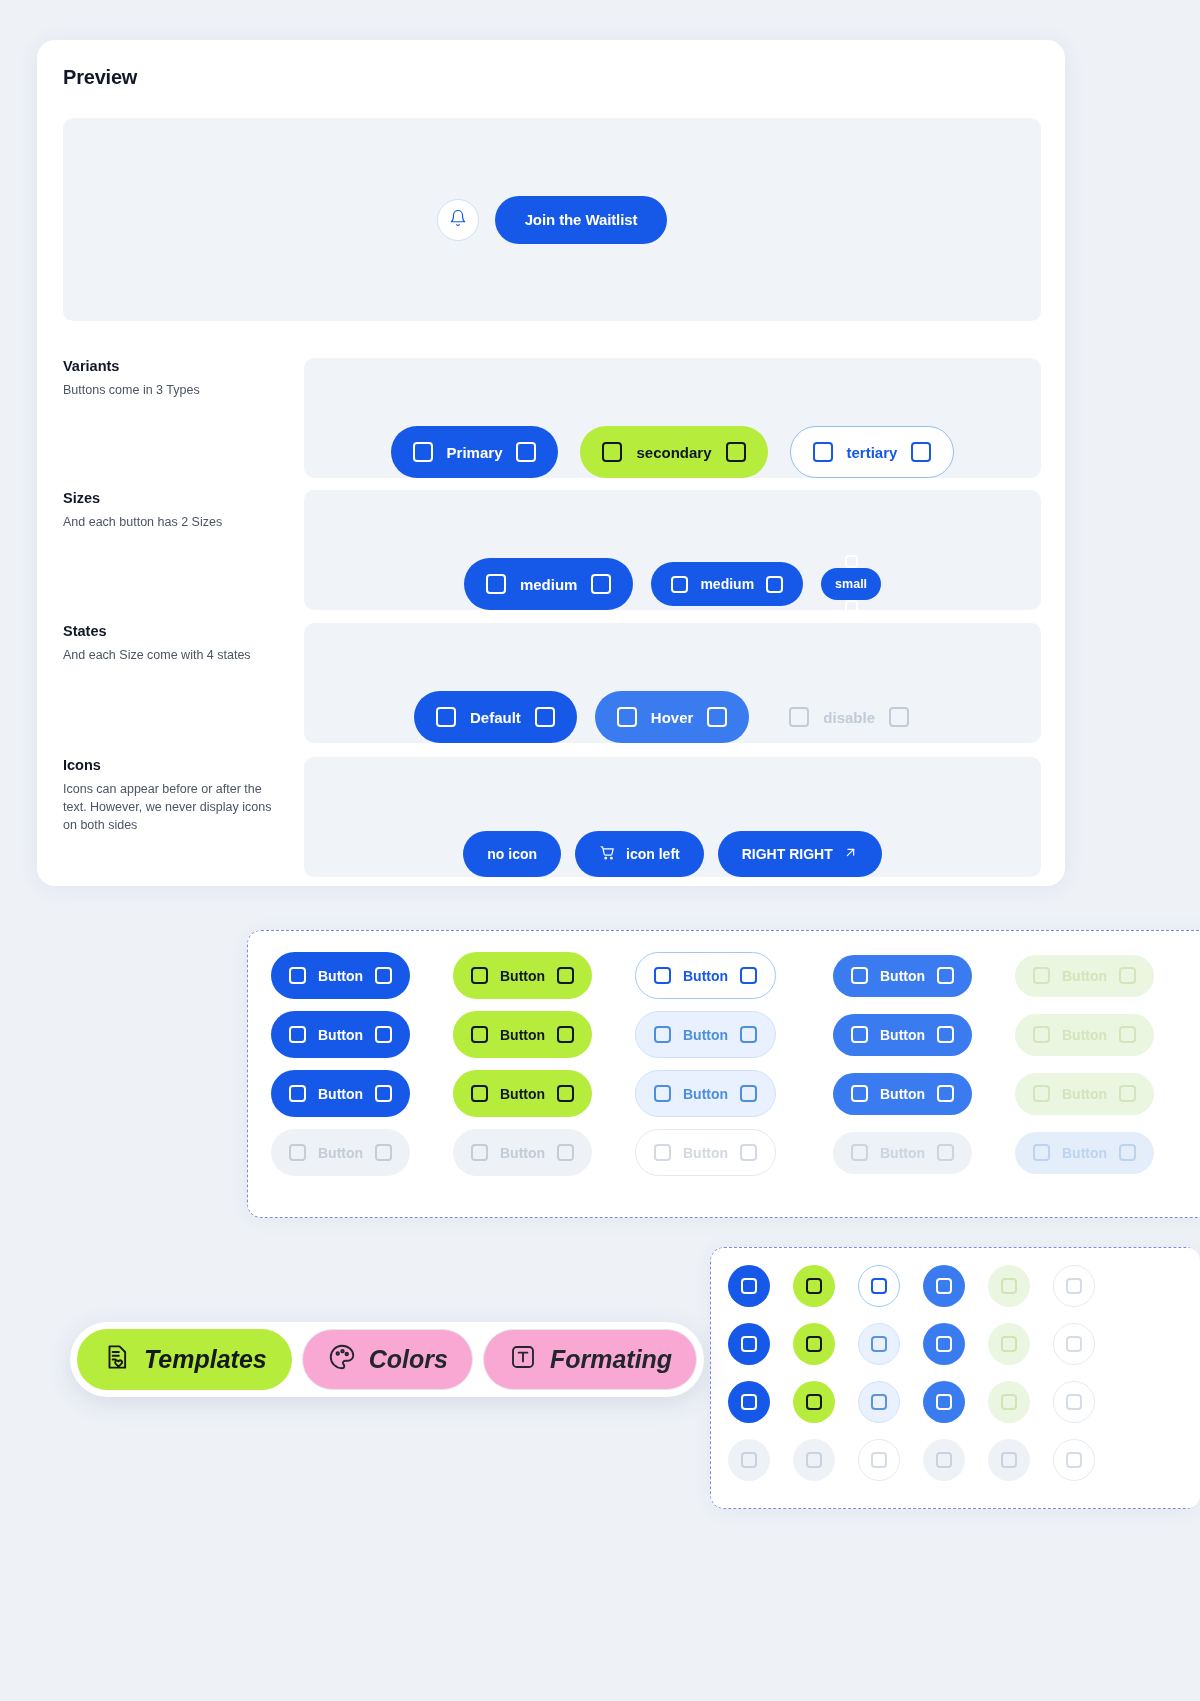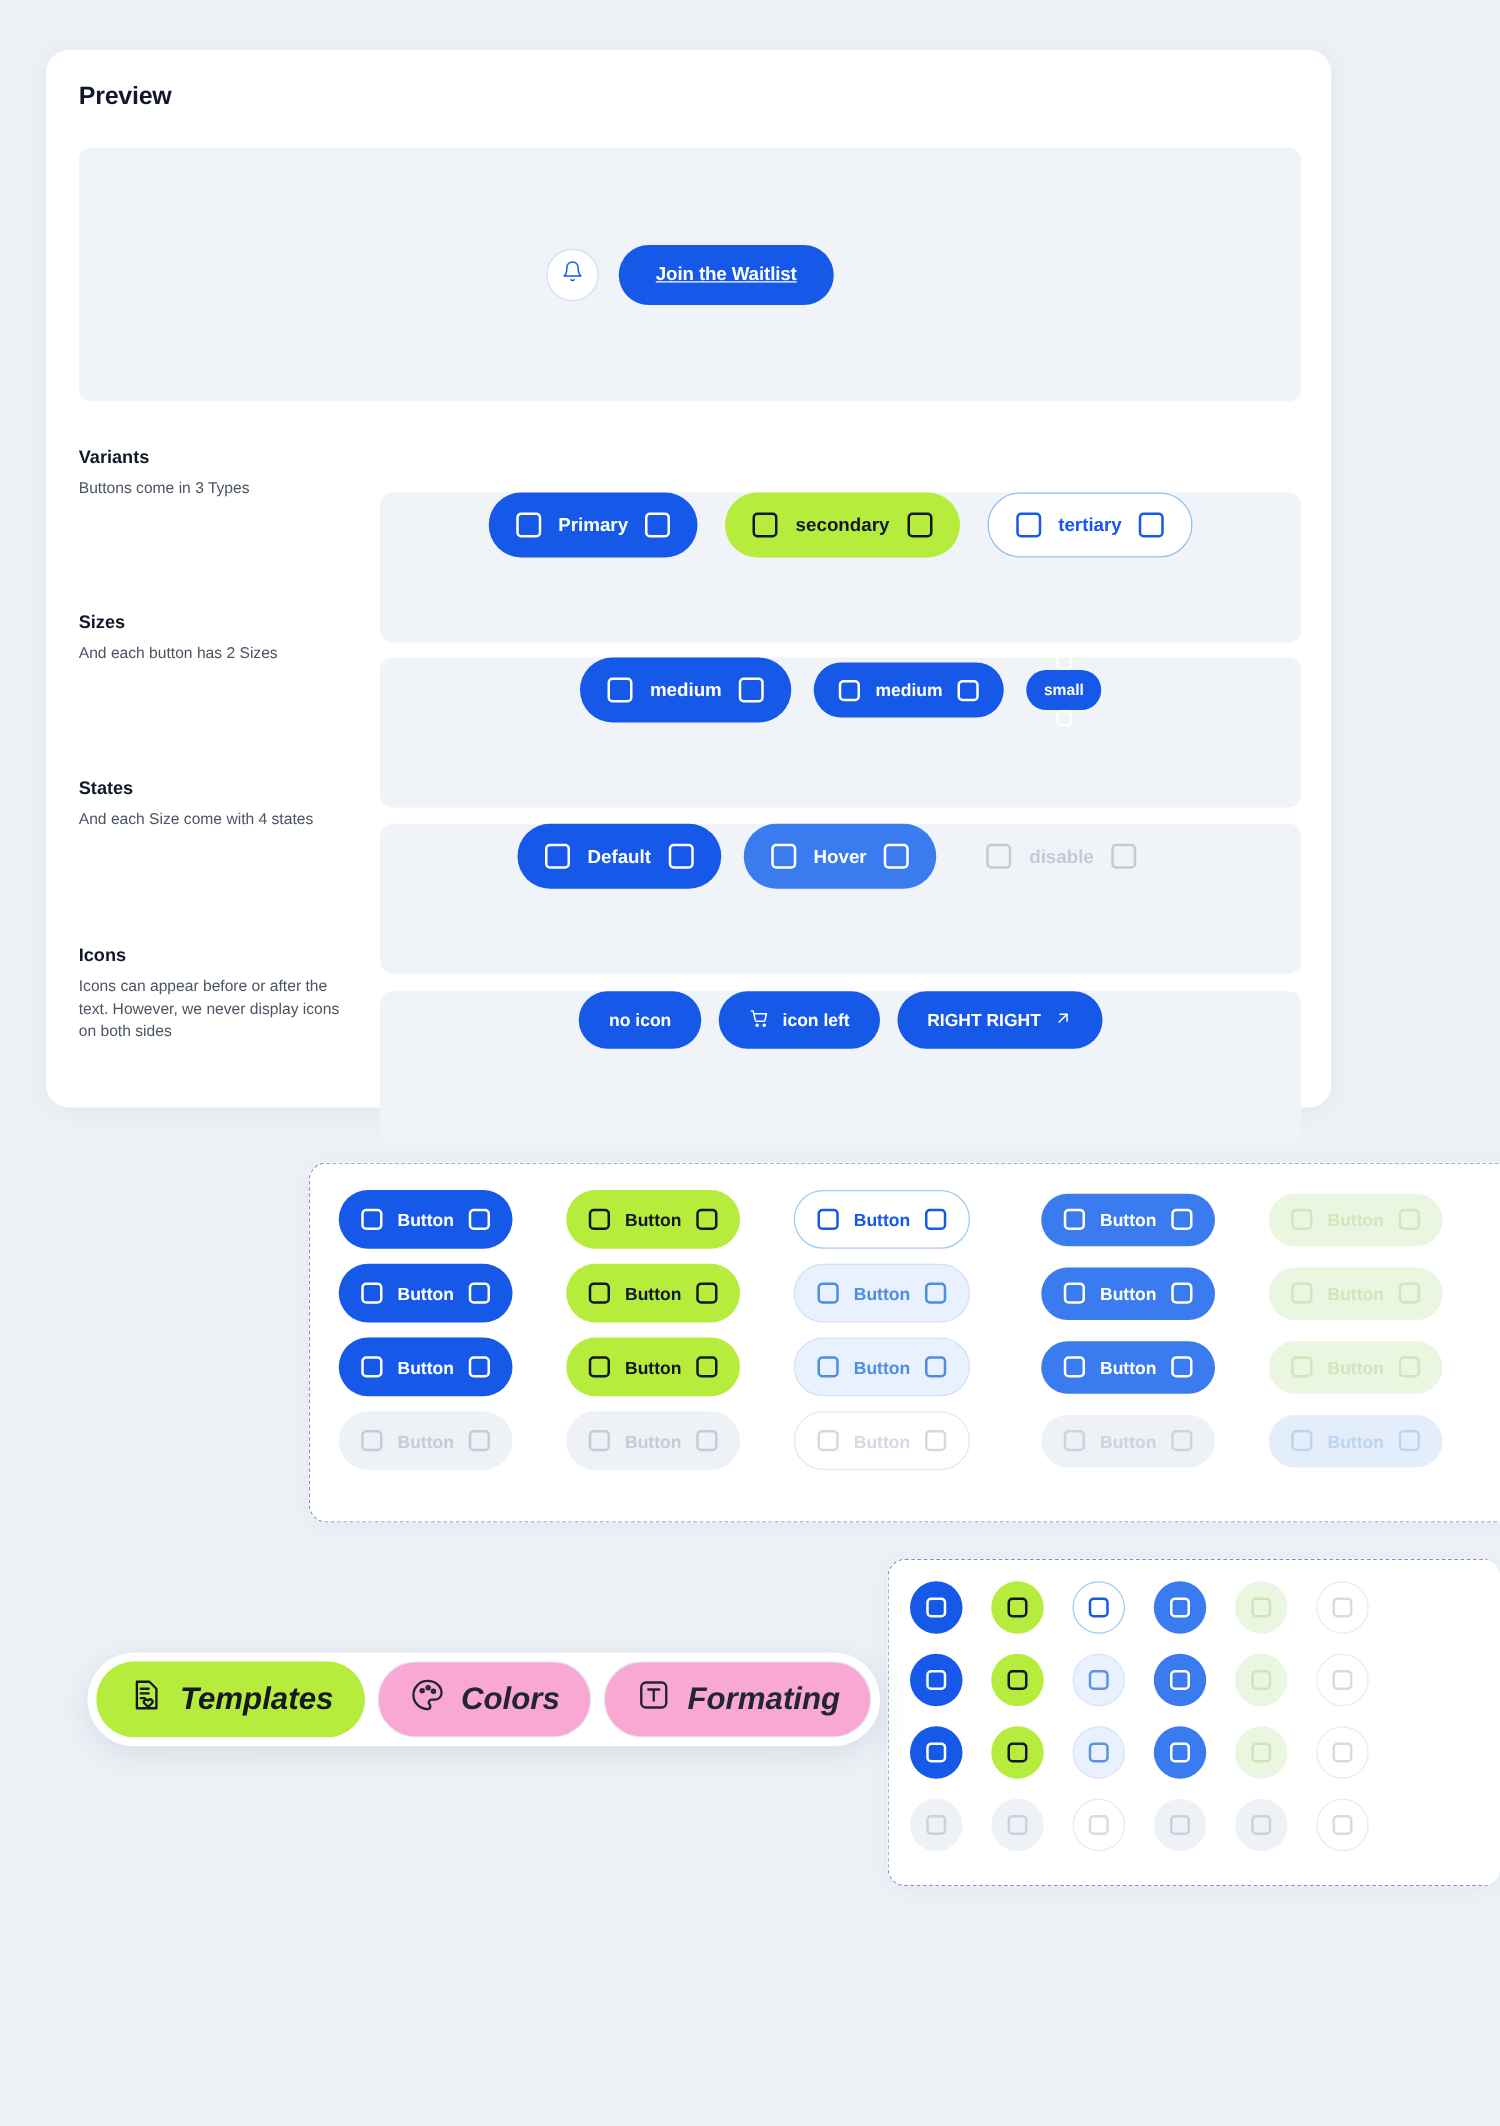--- a/index.html
+++ b/index.html
@@ -37,32 +37,31 @@
     width: 42px; height: 42px; border-radius: 50%;
     background: #fff; border: 1px solid #cfe0f5;
     display: flex; align-items: center; justify-content: center;
   }
   .waitlist-btn {
     height: 48px; padding: 0 30px; border: none; border-radius: 24px;
     background: #1659e8; color: #fff;
     font-family: "Liberation Sans", sans-serif;
     font-size: 15px; font-weight: bold; letter-spacing: -0.1px;
     cursor: pointer;
-    text-decoration: underline;
   }
 
   
   .spec-row { position: absolute; left: 26px; width: 978px; }
   .spec-label { position: absolute; left: 0; top: 0; width: 215px; }
   .spec-label h3 { font-size: 14.5px; font-weight: bold; color: #111827; margin-bottom: 7px; }
   .spec-label p { font-size: 12.5px; color: #4b5563; line-height: 1.45; }
   .spec-demo {
     position: absolute; left: 241px; right: 0;
     background: #f0f3f8; border-radius: 10px;
-    display: flex; align-items: flex-start; justify-content: center; margin-top: 36px;
+    display: flex; align-items: flex-end; justify-content: center;
   }
   .spec-demo .inner { display: flex; align-items: center; }
 
   
   .pill {
     display: inline-flex; align-items: center; justify-content: center;
     border: none; border-radius: 999px; cursor: pointer;
     font-family: "Liberation Sans", sans-serif; font-weight: bold;
     white-space: nowrap;
   }

